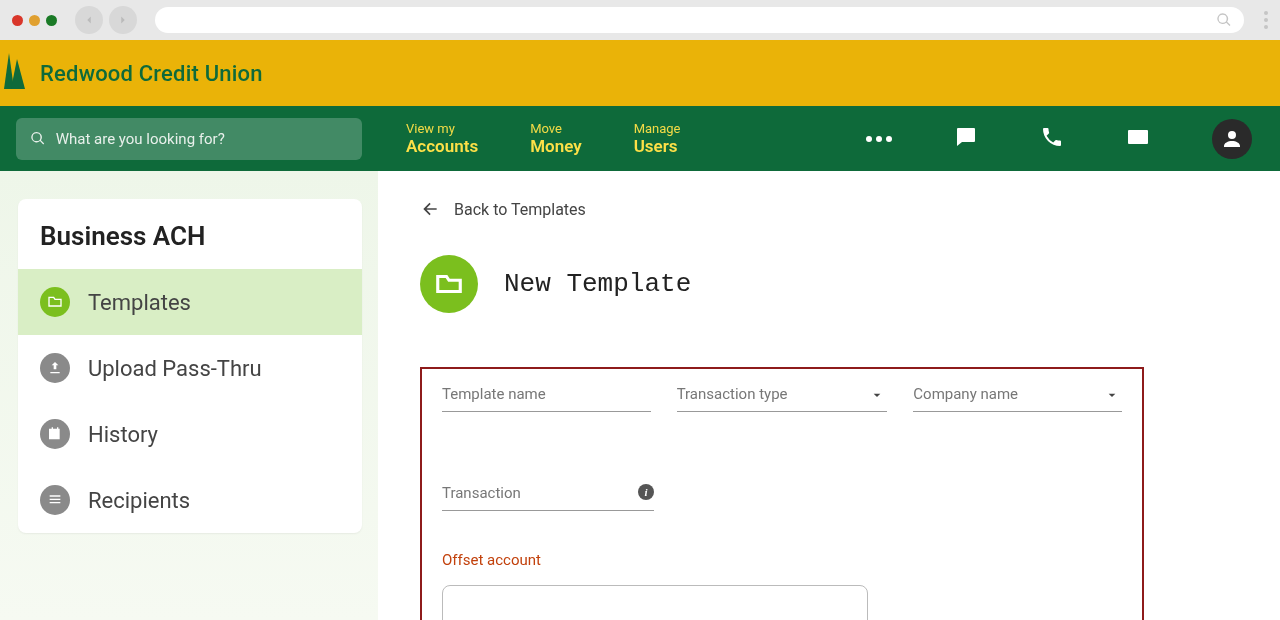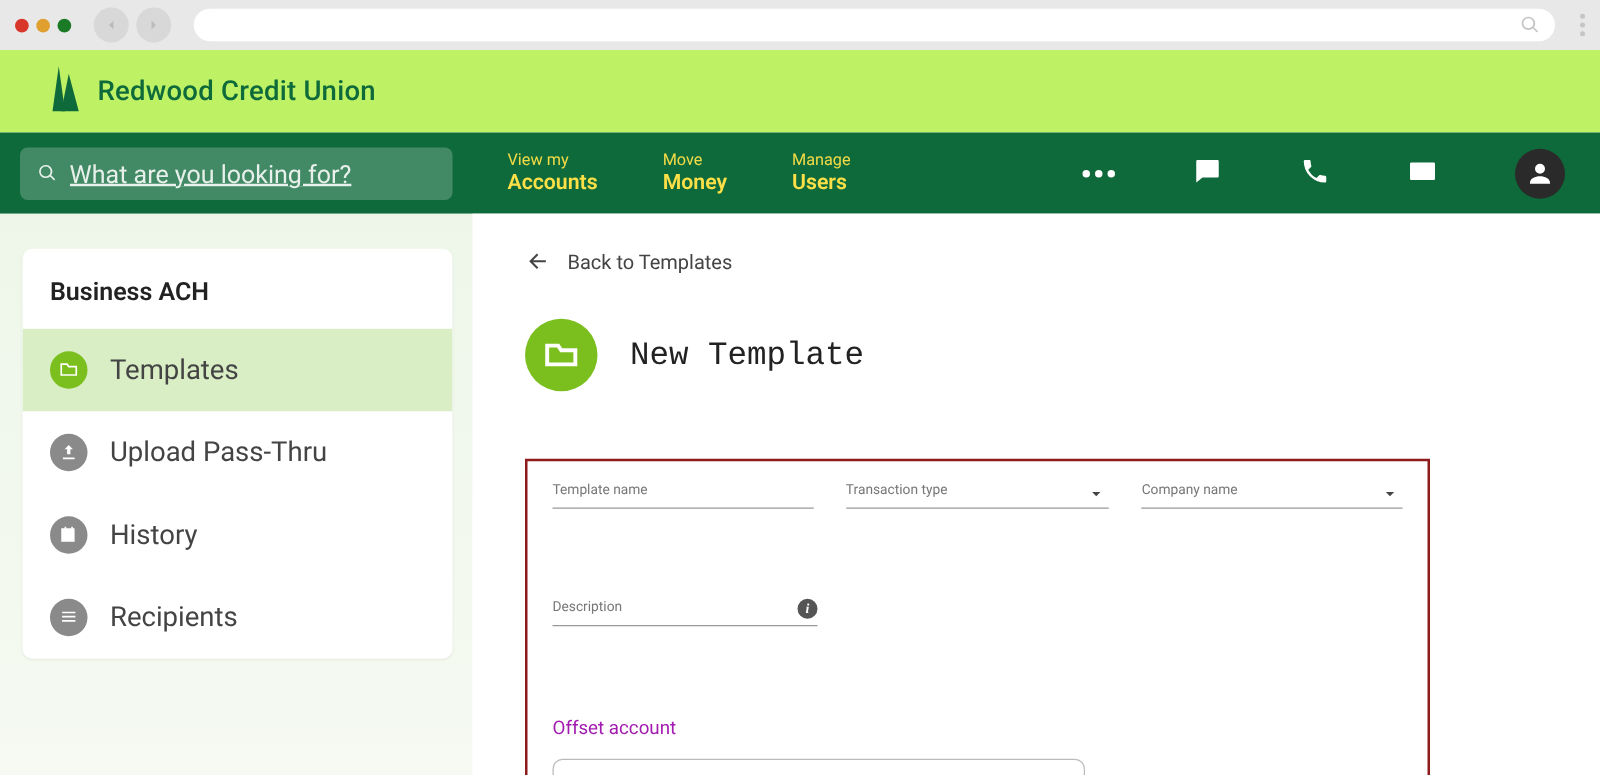--- a/index.html
+++ b/index.html
@@ -15,49 +15,49 @@
     .nav-arrows { display: flex; gap: 6px; margin-left: 10px; }
     .nav-arrow { width: 28px; height: 28px; border-radius: 50%; background: #d8d8d8; display:flex; align-items:center; justify-content:center; }
     .nav-arrow svg { width:14px; height:14px; fill:#bbb; }
     .url-bar { flex: 1; height: 26px; background: #fff; border-radius: 13px; margin-left: 10px; display:flex; align-items:center; justify-content:flex-end; padding-right:12px; }
     .url-search { width:16px; height:16px; }
     .url-search svg { width:16px; height:16px; fill:#c5c5c5; }
     .browser-menu { margin-left: 12px; display:flex; flex-direction:column; gap:3px; }
     .browser-menu .dot { width:4px; height:4px; border-radius:50%; background:#c5c5c5; }
 
     
-    .logo-bar { height: 66px; background: #bef264; display:flex; align-items:center; padding-left: 38px; }
+    .logo-bar { height: 66px; background: #eab308; display:flex; align-items:center; }
     .logo { display:flex; align-items:center; gap:12px; }
     .logo-mark { width: 28px; height: 44px; position:relative; }
     .logo-text { color:#0e6a3a; font-size:22px; font-weight:500; letter-spacing:0.2px; }
 
     
     .green-nav { height: 65px; background:#0e6a3a; display:flex; align-items:center; padding: 0 28px 0 16px; }
     .search-box { width: 346px; height: 42px; background: rgba(255,255,255,0.22); border-radius: 6px; display:flex; align-items:center; padding-left:14px; gap:10px; }
     .search-box svg { width:17px; height:17px; fill:#e8f0eb; }
-    .search-box input { background:transparent; border:none; outline:none; color:#e8f0eb; font-size:20px; width:100%;text-decoration:underline; }
+    .search-box input { background:transparent; border:none; outline:none; color:#e8f0eb; font-size:15px; width:100%; }
     .search-box input::placeholder { color:#e8f0eb; }
     .nav-items { display:flex; gap:52px; margin-left:44px; }
     .nav-item { color:#fde047; }
     .nav-item .small { font-size:13px; opacity:0.95; }
     .nav-item .big { font-size:17px; font-weight:600; }
     .nav-right { margin-left:auto; display:flex; align-items:center; gap:62px; }
     .nav-more { display:flex; gap:4px; }
     .nav-more .d { width:6px; height:6px; border-radius:50%; background:#fff; }
     .nav-icon svg { width:24px; height:24px; fill:#fff; }
     .avatar-circle { width:40px; height:40px; border-radius:50%; background:#2a2a2a; display:flex; align-items:center; justify-content:center; }
     .avatar-circle svg { width:24px; height:24px; fill:#fff; }
 
     
     .content { display:flex; height: calc(620px - 40px - 66px - 65px); background: linear-gradient(180deg, #eef6e9 0%, #f6faf2 100%); }
 
     
     .sidebar { width: 378px; padding: 28px 16px 0 18px; }
     .sidebar-card { background:#fff; border-radius:8px; box-shadow: 0 1px 2px rgba(0,0,0,0.06); overflow:hidden; }
-    .sidebar-title { font-size:20px; font-weight:600; color:#222; padding: 22px 22px 18px; }
+    .sidebar-title { font-size:26px; font-weight:600; color:#222; padding: 22px 22px 18px; }
     .side-item { display:flex; align-items:center; gap:18px; padding: 18px 22px; font-size:22px; color:#444; cursor:pointer; }
     .side-item.active { background:#d9eec5; }
     .side-icon { width:30px; height:30px; border-radius:50%; display:flex; align-items:center; justify-content:center; flex-shrink:0; }
     .side-icon.filled { background:#7bbf1e; }
     .side-icon.gray { background:#8a8a8a; }
     .side-icon svg { width:16px; height:16px; fill:#fff; }
 
     
     .main { flex:1; background:#fff; padding: 28px 42px 0 42px; }
     .back-link { display:flex; align-items:center; gap:14px; color:#444; font-size:16px; cursor:pointer; }
@@ -65,27 +65,27 @@
     .page-header { display:flex; align-items:center; gap:26px; margin-top: 36px; }
     .page-header-icon { width:58px; height:58px; border-radius:50%; background:#7bbf1e; display:flex; align-items:center; justify-content:center; }
     .page-header-icon svg { width:30px; height:30px; fill:none; stroke:#fff; stroke-width:2.5; }
     .page-title { font-size:26px; font-weight:500; color:#222;font-family:Liberation Mono, monospace; }
 
     .form-panel { margin-top: 54px; border: 2px solid #8e1b1b; padding: 16px 20px 0 20px; width: 724px; }
     .row { display:flex; gap:26px; }
     .field { position:relative; border-bottom:1px solid #999; padding-bottom:8px; }
     .field.w1 { width: 212px; }
     .field.w2 { width: 214px; }
-    .field-label { font-size:11px; color:#777; }
+    .field-label { font-size:15px; color:#777; }
     .chevron { position:absolute; right:2px; top:2px; }
     .chevron svg { width:16px; height:16px; fill:#444; }
     .info-icon { position:absolute; right:0; top:0; width:16px; height:16px; border-radius:50%; background:#555; display:flex; align-items:center; justify-content:center; }
     .info-icon span { color:#fff; font-size:11px; font-weight:600; font-style:italic; font-family: Georgia, serif; }
     .row2 { margin-top: 72px; }
-    .offset-label { margin-top: 72px; font-size:15px; color:#a21caf; }
+    .offset-label { margin-top: 40px; font-size:15px; color:#c2410c; }
     .select-account { margin-top: 16px; width: 426px; height: 56px; border:1px solid #bbb; border-radius:8px; display:flex; align-items:center; justify-content:center; position:relative; cursor:pointer; }
   </style>
 </head>
 <body>
 
 <div class="browser-chrome">
   <div class="traffic-lights">
     <div class="traffic-light tl-red"></div>
     <div class="traffic-light tl-yellow"></div>
     <div class="traffic-light tl-green"></div>
@@ -260,21 +260,21 @@
           <div class="chevron">
             <svg viewBox="0 0 24 24">
                 <path d="M7 10l5 5 5-5z"></path>
               </svg>
           </div>
         </div>
       </div>
 
       <div class="row row2">
         <div class="field w1">
-          <div class="field-label">Description</div>
+          <div class="field-label">Transaction</div>
           <div class="info-icon">
               <span>i</span>
             </div>
         </div>
       </div>
 
       <div class="offset-label">Offset account</div>
       <div class="select-account">
         
         

